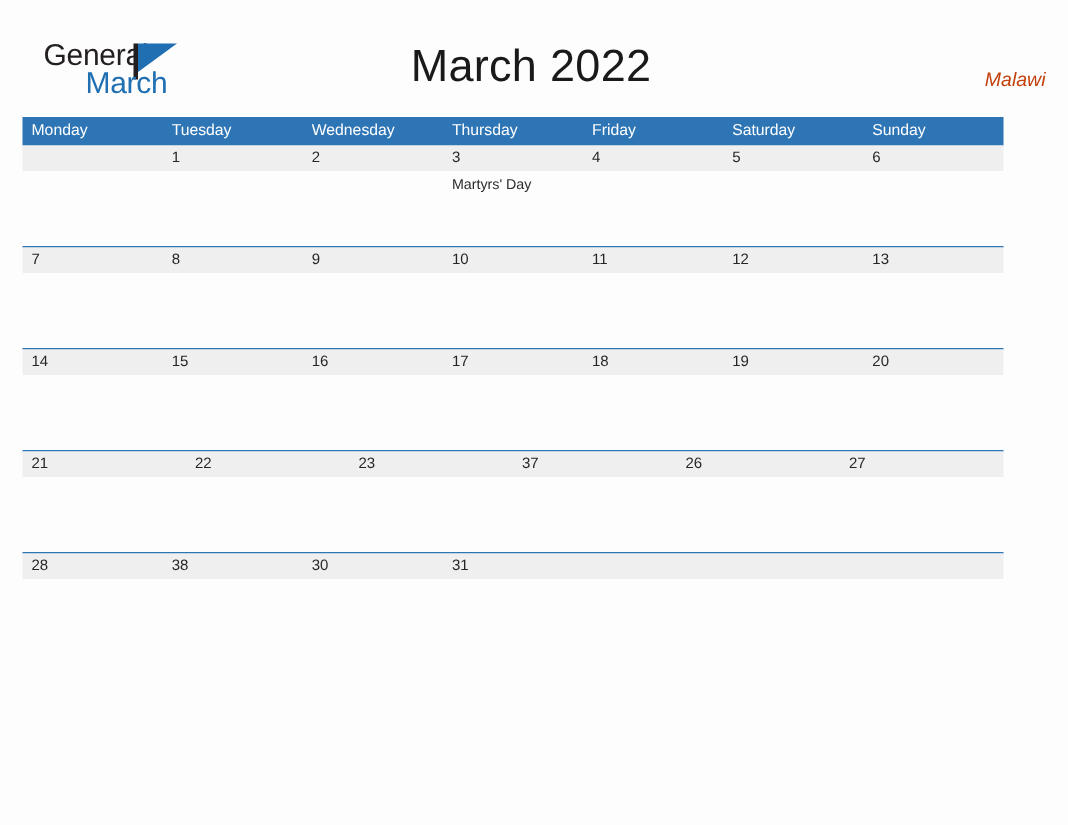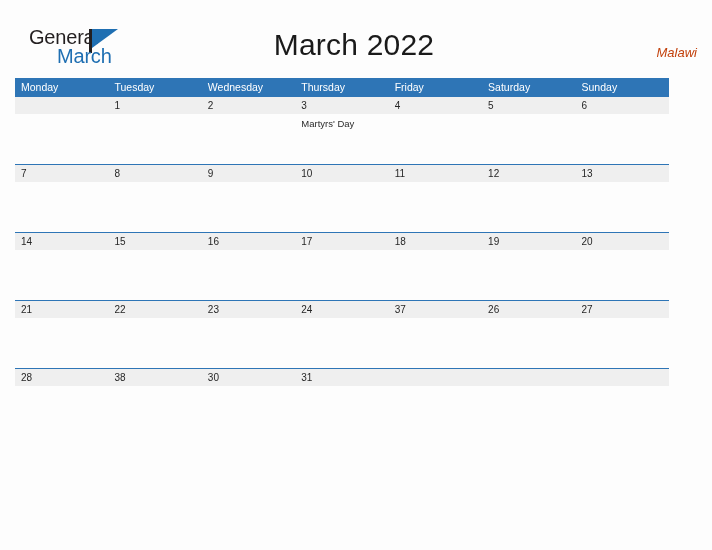--- a/index.html
+++ b/index.html
@@ -283,21 +283,20 @@
           <span class="event-text"></span>
         </div>
     </div>
   </div>
 
   <div class="week-row">
     <div class="date-band">
       <div class="date-cell">21</div>
       <div class="date-cell">22</div>
       <div class="date-cell">23</div>
-      <div class="date-cell">24</div>
       <div class="date-cell">37</div>
       <div class="date-cell">26</div>
       <div class="date-cell">27</div>
     </div>
     <div class="event-band">
       <div class="event-cell">
           <span class="event-text"></span>
         </div>
       <div class="event-cell">
           <span class="event-text"></span>

